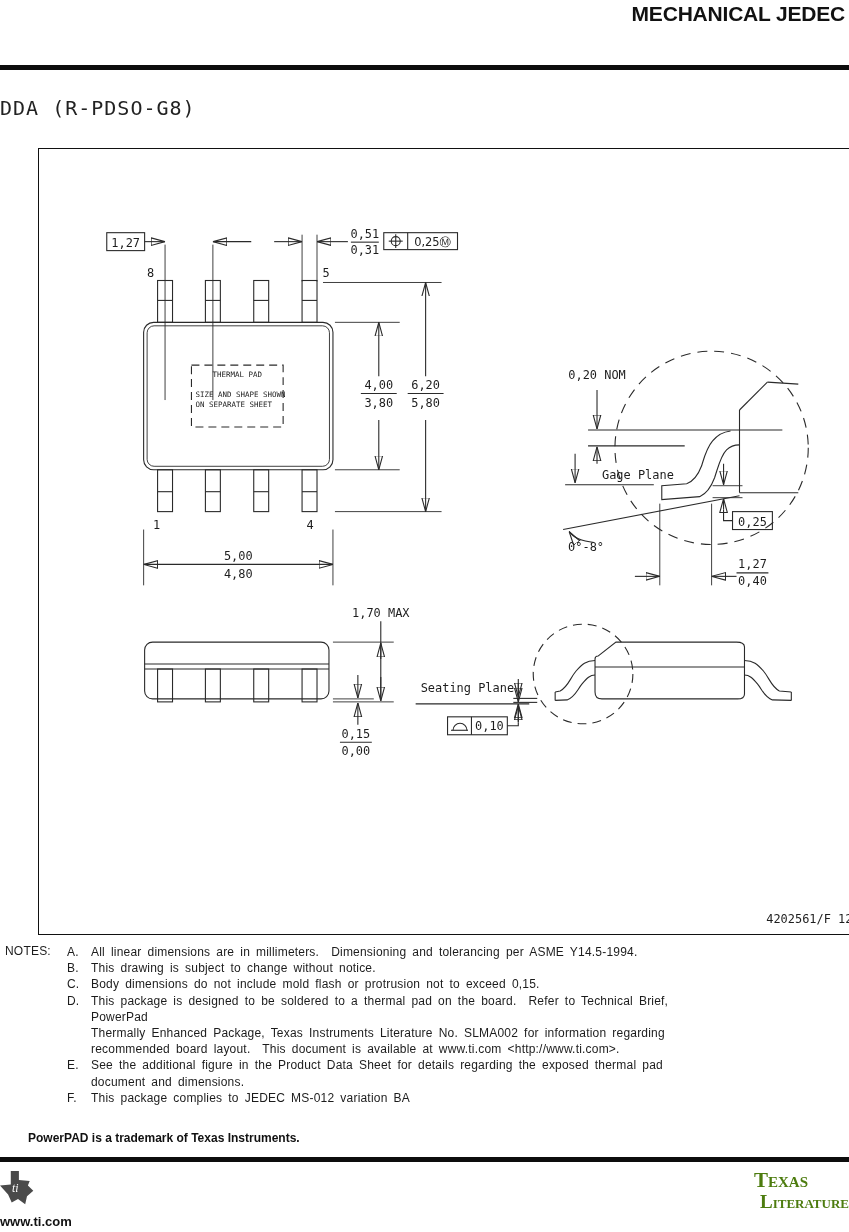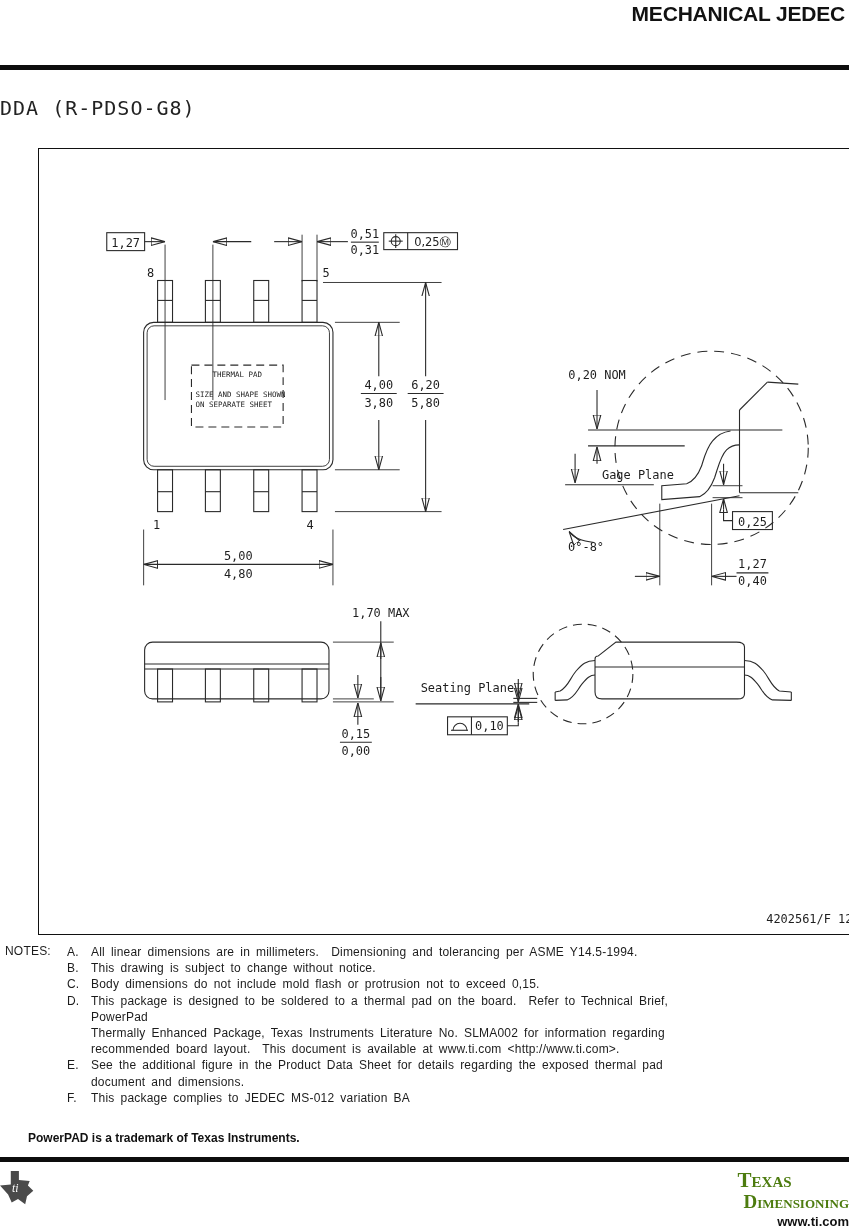--- a/index.html
+++ b/index.html
@@ -30,21 +30,21 @@
   .nt{flex:1;white-space:pre-wrap;}
   
   .trademark{position:absolute;top:1131px;left:4px;font-size:12px;font-weight:bold;color:#111;margin-left:24px;}
   .rule-bottom{position:absolute;top:1157px;left:0;width:849px;height:4.5px;background:#0d0d0d;}
   .ti-logo{position:absolute;top:1170px;left:0;width:849px;display:flex;
            justify-content:space-between;align-items:flex-start;gap:6px;}
   .ti-text{color:#4d7c0f;font-family:"Liberation Serif",serif;font-variant:small-caps;
            font-weight:600;line-height:1;}
   .ti-line1{font-size:21px;}
   .ti-line2{font-size:19px;margin-left:6px;margin-top:1px;}
-  .website{position:absolute;top:1214px;left:0;width:849px;text-align:right;
+  .website{position:absolute;top:1214px;left:0;width:849px;text-align:left;
            font-size:13px;font-weight:bold;color:#111;}
 </style>
 </head>
 <body>
 
 <div class="page">
 
   <div class="doc-title">MECHANICAL JEDEC</div>
   <div class="rule-top"></div>
 
@@ -311,19 +311,19 @@
   <div class="trademark">PowerPAD is a trademark of Texas Instruments.</div>
   <div class="rule-bottom"></div>
 
   <div class="ti-logo">
     <svg width="36" height="38" viewBox="0 0 40 40">
       <path d="M12,0 L21,0 L21,10 L33,11 L31,16 L37,22 L30,28 L28,37 L20,31 L13,35 L9,26 L0,16 L12,15 Z" fill="#4a4a4a" stroke="none"></path>
       <text x="17" y="23" fill="#ffffff" font-size="13" font-style="italic" font-family="Liberation Serif, serif" text-anchor="middle">ti</text>
     </svg>
     <div class="ti-text">
       <div class="ti-line1">Texas</div>
-      <div class="ti-line2">Dimensioning</div>
+      <div class="ti-line2">Literature</div>
     </div>
   </div>
 
   <div class="website">www.ti.com</div>
 
 </div>
 
 </body></html>

